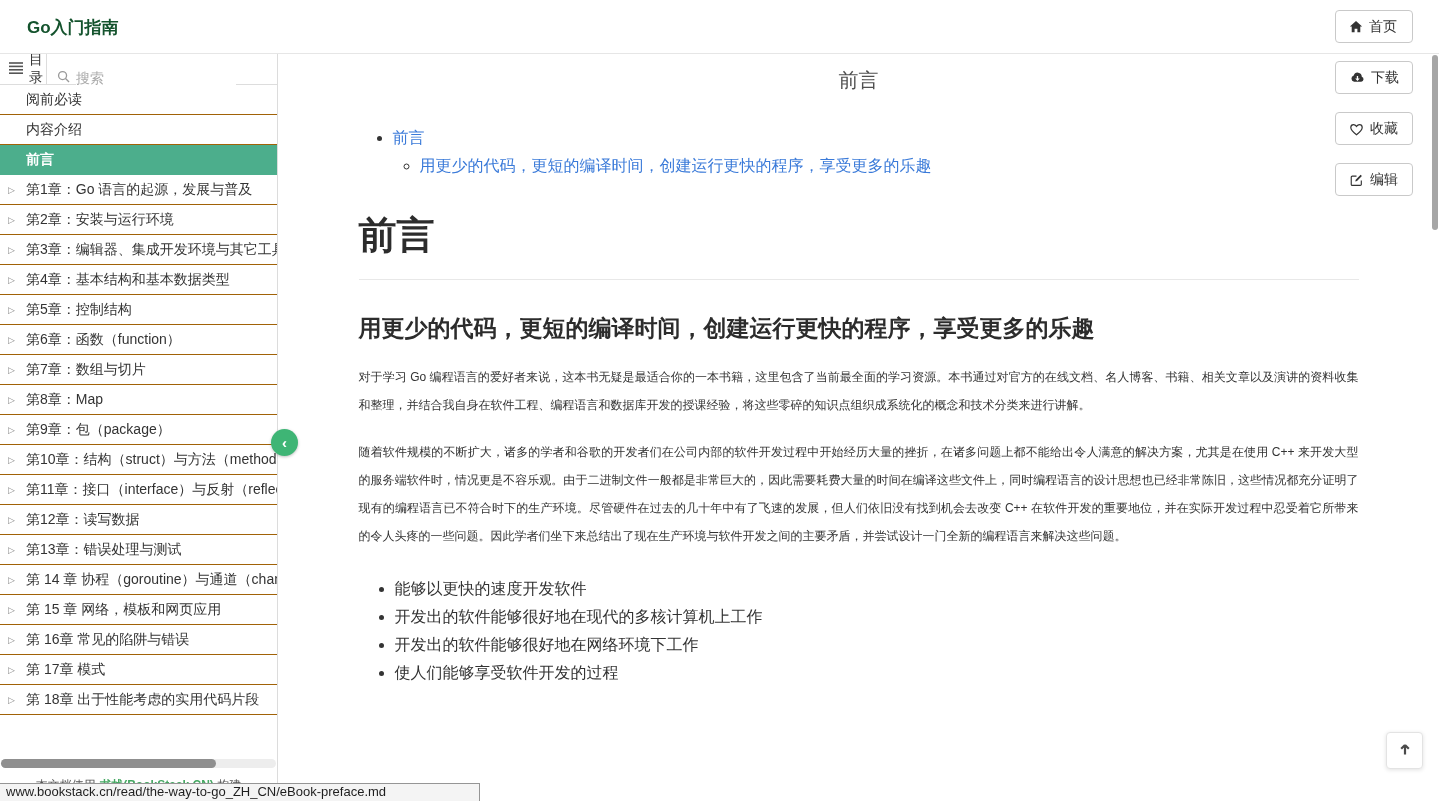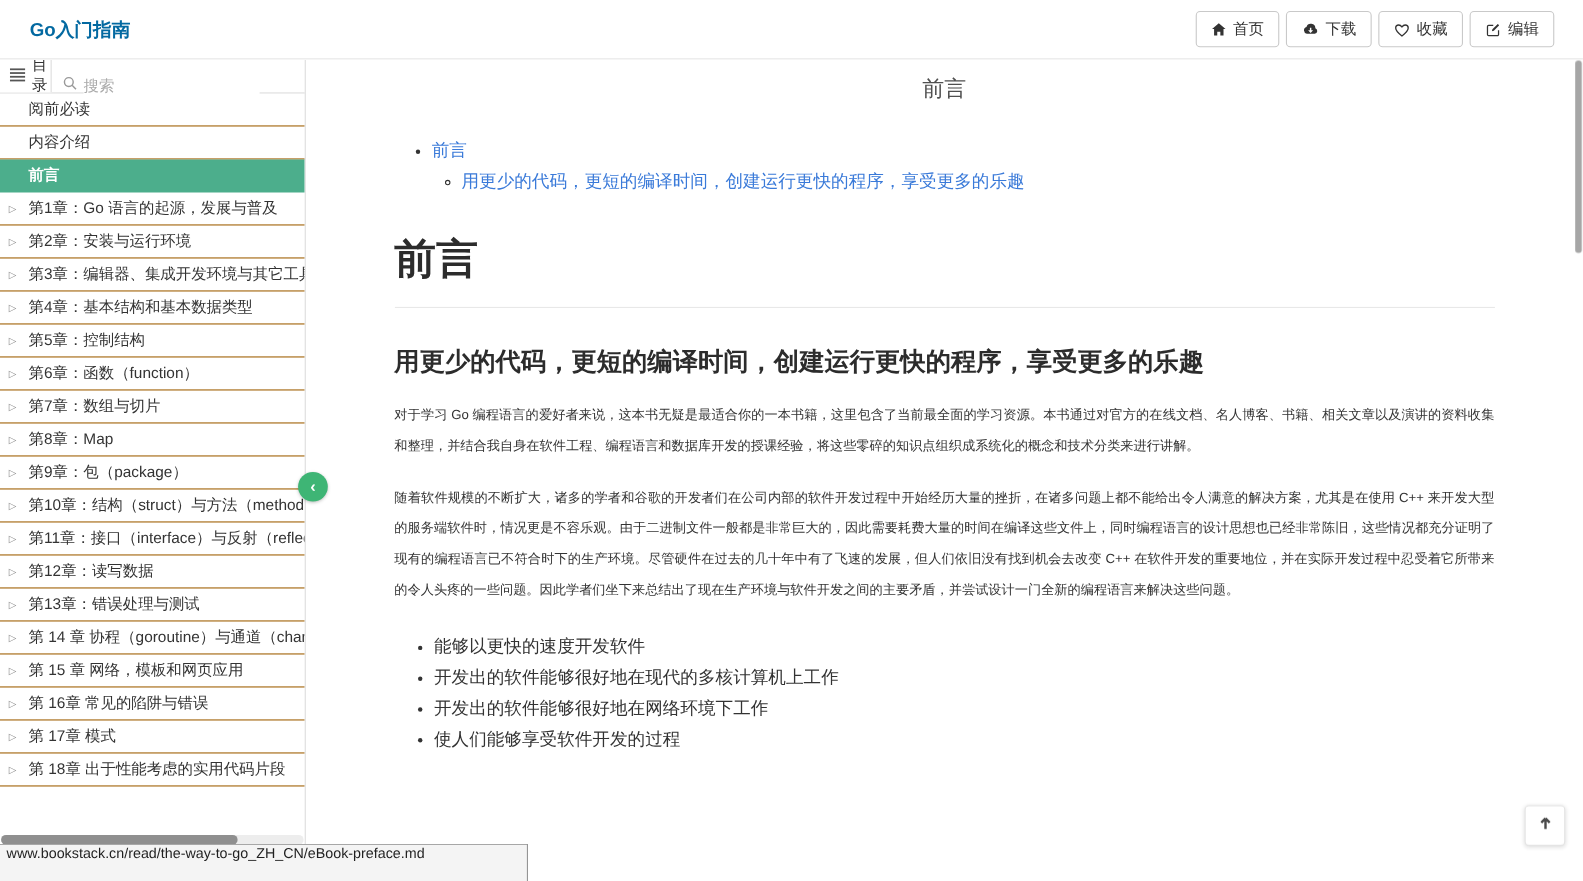--- a/index.html
+++ b/index.html
@@ -3,22 +3,22 @@
 <meta charset="utf-8">
 <style>
   * { margin:0; padding:0; box-sizing:border-box; }
   html,body { width:1439px; height:801px; overflow:hidden;
     font-family:"Liberation Sans","DejaVu Sans",sans-serif; background:#fff; color:#333; }
 
   
   .header { position:fixed; top:0; left:0; right:0; height:54px; background:#fff;
     border-bottom:1px solid #e6e6e6; z-index:30; }
   .header-title { position:absolute; left:27px; top:50%; transform:translateY(-50%);
-    font-size:17px; font-weight:bold; color:#0369a1; }
-  .header-btns { position:absolute; right:26px; top:10px; display:flex; gap:6px; }
+    font-size:17px; font-weight:bold; color:#14532d; }
+  .header-btns { position:absolute; right:26px; top:10px; display:flex; gap:18px;flex-direction:column; }
   .hbtn { height:33px; padding:0 13px; border:1px solid #c9c9c9; border-radius:4px;
     background:#fff; display:flex; align-items:center; gap:6px; font-size:14px; color:#333;
     cursor:pointer; }
   .hbtn svg { display:block; }
 
   
   .sidebar { position:fixed; left:0; top:54px; bottom:0; width:278px; background:#fff;
     border-right:1px solid #dcdcdc; z-index:10; }
   .sb-toolbar { height:31px; display:flex; border-bottom:1px solid #ddd; }
   .sb-tab { width:47px; display:flex; align-items:center; gap:6px; padding-left:9px;
@@ -43,21 +43,21 @@
   .sb-footer { position:absolute; left:0; right:0; bottom:0; height:28px; text-align:center;
     font-size:12px; color:#555; padding-top:4px; background:#fff; }
   .sb-footer a { color:#46a863; text-decoration:none; font-weight:bold; }
 
   .collapse-btn { position:fixed; left:271px; top:429px; width:27px; height:27px;
     border-radius:50%; background:#3eb575; color:#fff; z-index:20; display:flex;
     align-items:center; justify-content:center; font-size:15px; font-weight:bold;
     box-shadow:0 1px 3px rgba(0,0,0,.25); cursor:pointer; }
 
   
-  .statusbar { position:fixed; left:0; bottom:0; width:480px; height:34px; background:#f4f4f4;
+  .statusbar { position:fixed; left:0; bottom:0; width:480px; height:18px; background:#f4f4f4;
     border:1px solid #959595; border-left:none; border-bottom:none; font-size:13px;
     color:#1f1f1f; line-height:16px; padding-left:6px; z-index:40; white-space:nowrap;
     overflow:hidden; }
 
   
   .main { margin-left:278px; height:801px; padding-top:54px; overflow:hidden; }
   .page-title { text-align:center; font-size:20px; color:#4f4f4f; padding-top:13px; }
   .content { width:1000px; margin:0 auto; }
   ul.toc { margin-top:30px; padding-left:34px; list-style:disc; }
   ul.toc li { font-size:16px; line-height:28px; }

